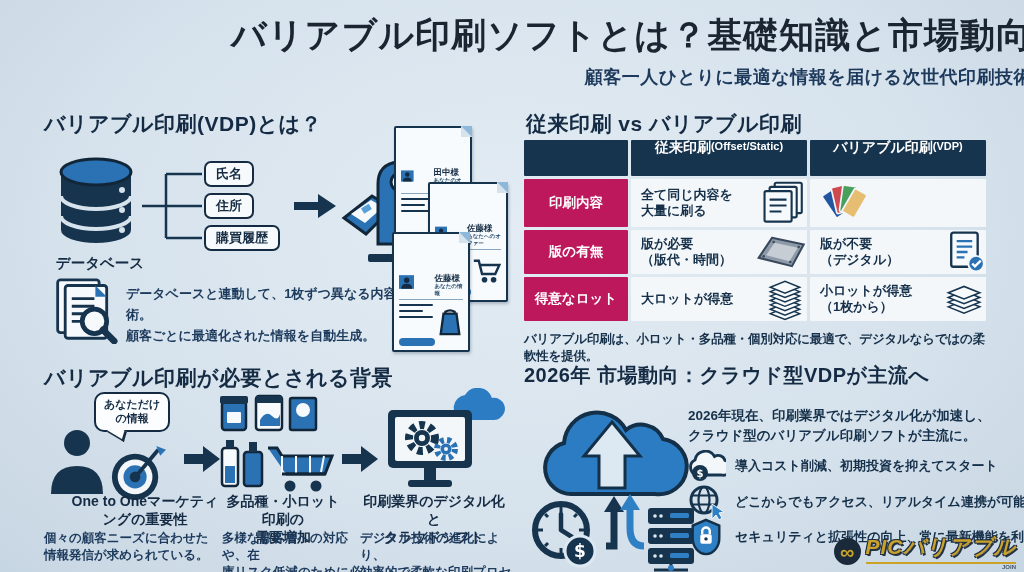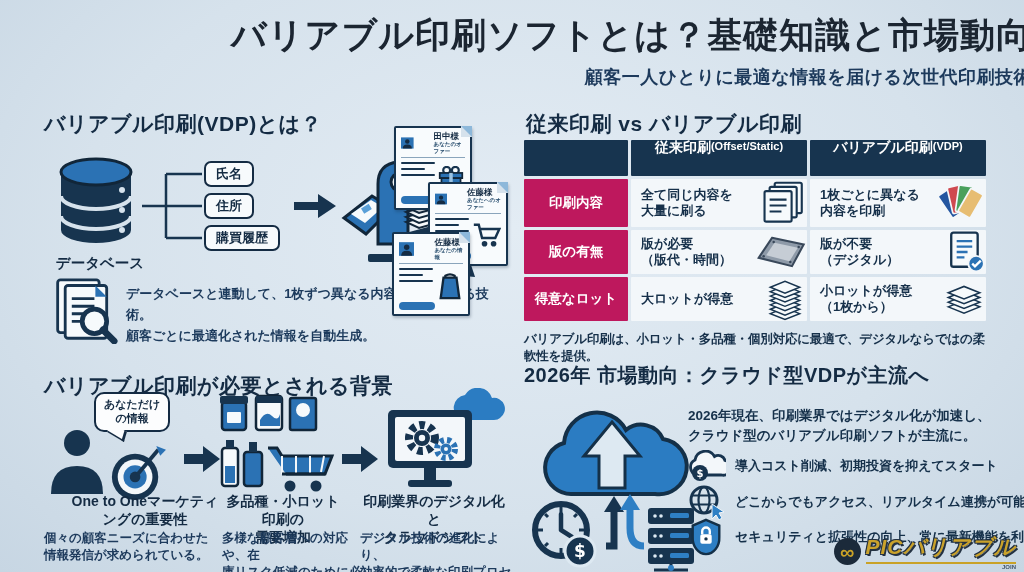--- a/index.html
+++ b/index.html
@@ -23,21 +23,21 @@
   #sec-mkt   { left:522px; top:362px; width:496px; height:210px; }
   .abs { position:absolute; }
   
   .db-label { font-size:14.5px; font-weight:800; color:#142b43; }
   .tag { position:absolute; left:0; background:#f7fafc; border:2.5px solid #142b43; border-radius:7px;
          padding:2px 10px; font-size:13px; font-weight:800; color:#142b43; white-space:nowrap; }
   .flyer { position:absolute; width:78px; background:#f8fbfd; border:2.5px solid #17344f; border-radius:2px;
            box-shadow:1px 2px 3px rgba(20,40,60,.25); }
   .flyer .fold { position:absolute; top:-2px; right:-2px; width:0; height:0;
                  border-left:11px solid #8db8da; border-top:11px solid #d6e2ec; transform:rotate(180deg); }
-  .flyer .fhead { display:flex; gap:20px; padding:4px 5px 2px; align-items:center; }
+  .flyer .fhead { display:flex; gap:20px; padding:4px 5px 2px; align-items:flex-start;margin-top:36px; }
   .flyer .fname { font-size:8.5px; font-weight:800; color:#142b43; line-height:1.05; }
   .flyer .foffer { font-size:5.5px; font-weight:700; color:#2b5070; line-height:1.2; }
   .flyer .frule { border-top:1.5px solid #8aa5bc; margin:1px 5px 3px; }
   .flyer .fbody { position:relative; height:42px; margin:0 5px 4px; }
   .flyer .bar { height:2.5px; background:#17344f; border-radius:2px; margin-top:3.5px; width:34px; }
   .flyer .bar.s { width:24px; }
   .flyer .pill { position:absolute; left:0; bottom:0; width:36px; height:8px; border-radius:4px; background:#2b72b4; }
   .flyer .ficon { position:absolute; right:0; top:4px; }
   
   .tbl { display:grid; grid-template-columns:104px 176px 176px; gap:3px; width:462px; }
@@ -246,22 +246,20 @@
       <svg width="46" height="44" viewBox="0 0 54 52">
         <g fill="#f6fafc" stroke="#17344f" stroke-width="2.5">
           <rect x="16" y="2" width="32" height="36" rx="2"></rect>
           <rect x="10" y="7" width="32" height="36" rx="2"></rect>
           <rect x="4" y="12" width="32" height="36" rx="2"></rect>
         </g>
         <path d="M10 22 h20 M10 29 h20 M10 36 h14" stroke="#17344f" stroke-width="2.5"></path>
       </svg>
     </div>
     <div class="cell data" style="height:48px;">
-      <span class="pre">1枚ごとに異なる
-内容を印刷</span>
       <svg width="50" height="46" viewBox="0 0 60 54">
         <g transform="rotate(-34 30 46)">
             <rect x="22" y="8" width="17" height="32" rx="2" fill="#2456a0" stroke="#f3f7fa" stroke-width="2"></rect>
           </g>
         <g transform="rotate(-13 30 46)">
             <rect x="22" y="6" width="17" height="32" rx="2" fill="#cf4950" stroke="#f3f7fa" stroke-width="2"></rect>
           </g>
         <g transform="rotate(8 30 46)">
             <rect x="22" y="6" width="17" height="32" rx="2" fill="#49a05c" stroke="#f3f7fa" stroke-width="2"></rect>
           </g>
@@ -320,21 +318,21 @@
           <polygon points="8,18 28,10 48,18 28,26"></polygon>
             <polygon points="8,12 28,4 48,12 28,20"></polygon>
         </g>
       </svg>
     </div>
   </div>
   <div class="footnote abs" style="left:0;top:218px;width:466px;">バリアブル印刷は、小ロット・多品種・個別対応に最適で、デジタルならではの柔軟性を提供。</div>
 </div>
 
 <div class="sec" id="sec-bg">
-  <div class="h2 abs" style="left:2px;top:10px;font-family:Liberation Serif, serif;">バリアブル印刷が必要とされる背景</div>
+  <div class="h2 abs" style="left:2px;top:2px;font-family:Liberation Serif, serif;">バリアブル印刷が必要とされる背景</div>
 
   <div class="bubble pre" style="left:52px;top:30px;">あなただけ
 の情報</div>
   <svg class="abs" style="left:6px;top:66px;" width="58" height="66" viewBox="0 0 58 66">
     <circle cx="29" cy="15" r="13" fill="#17344f"></circle>
     <path d="M3 66 q0-28 26-28 q26 0 26 28 Z" fill="#17344f"></path>
   </svg>
   <svg class="abs" style="left:66px;top:84px;" width="58" height="56" viewBox="0 0 60 58">
     <circle cx="28" cy="32" r="24" fill="#17344f"></circle>
       <circle cx="28" cy="32" r="18" fill="#f3f7fa"></circle>

